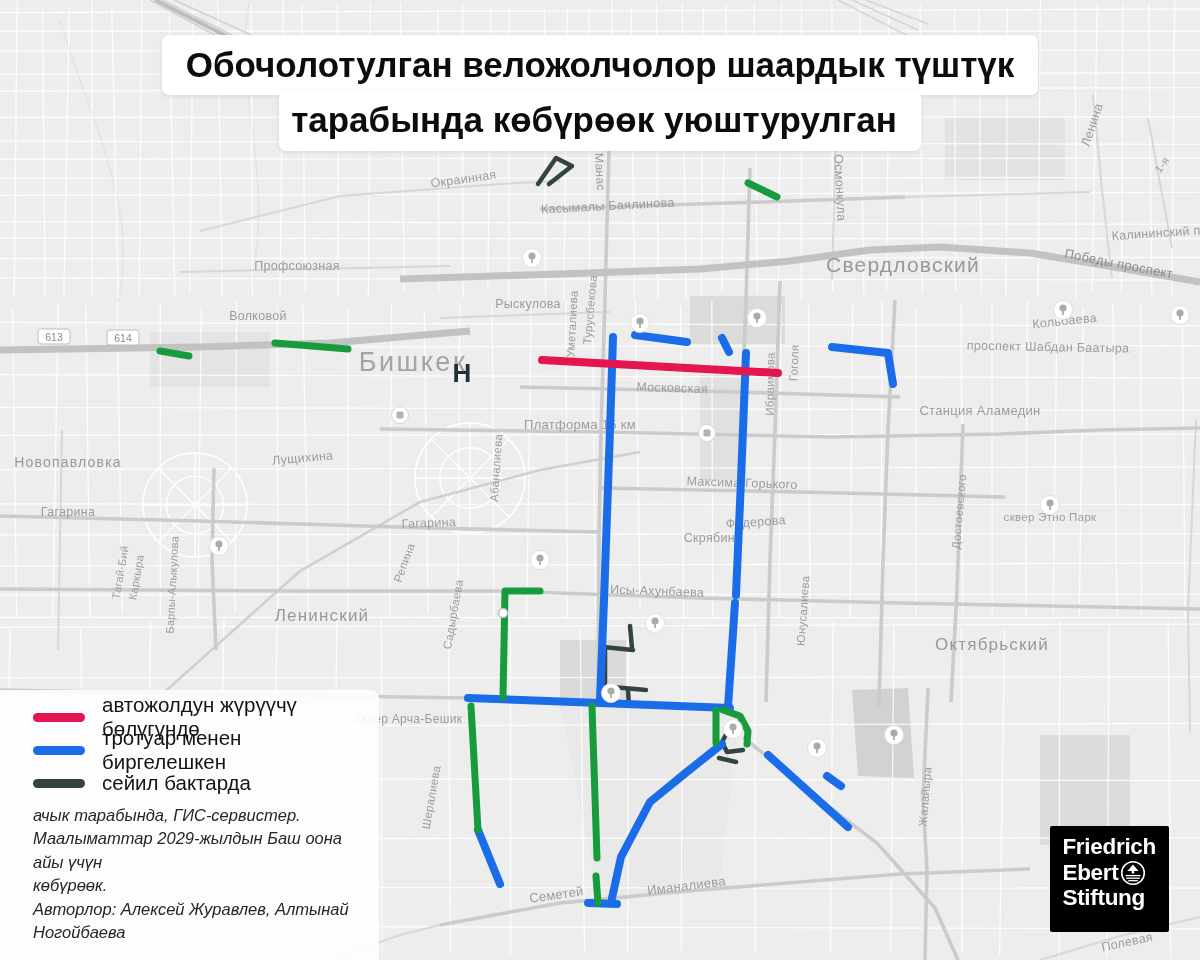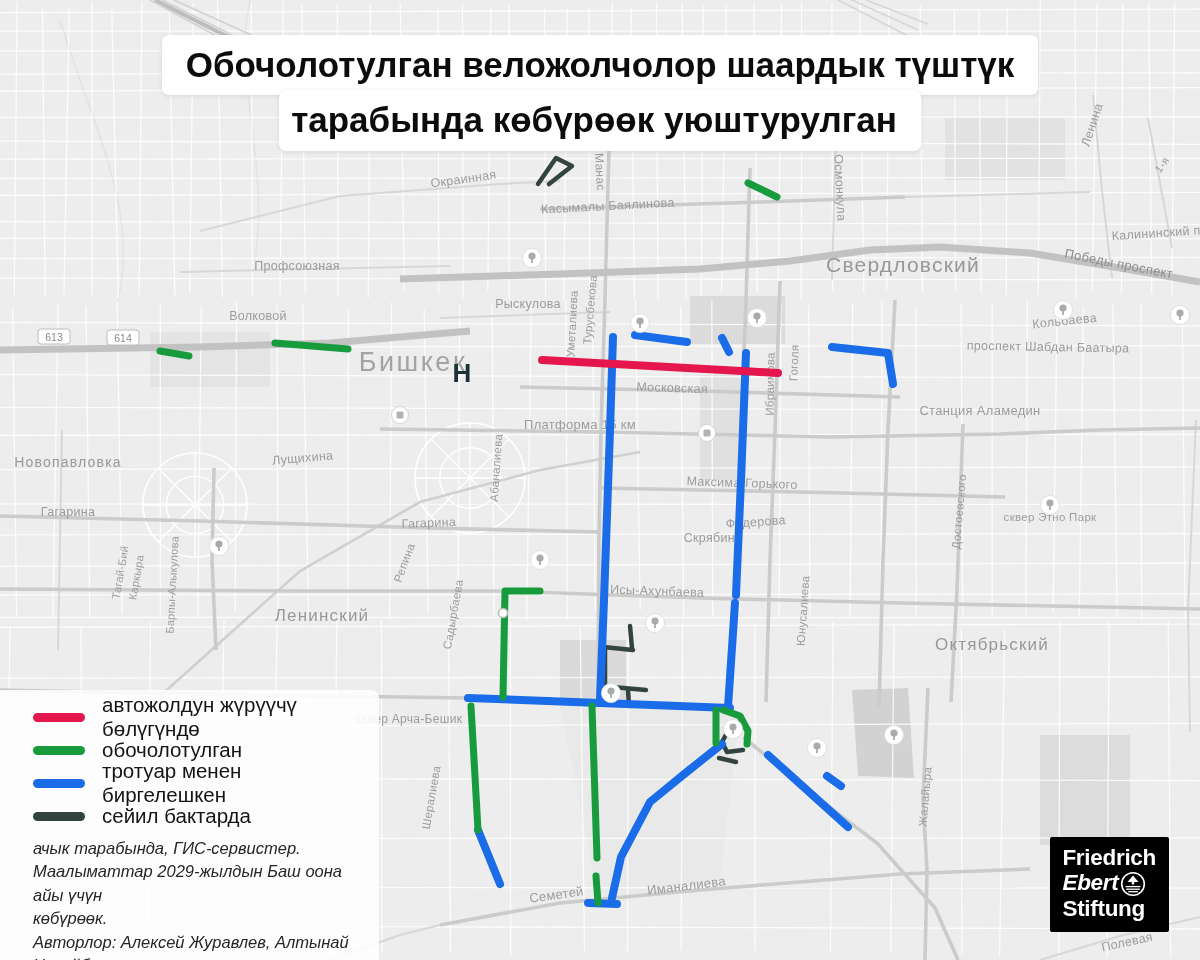--- a/index.html
+++ b/index.html
@@ -18,23 +18,23 @@
   #legend{position:absolute;left:0;top:690px;width:379px;height:270px;z-index:4;
           background:rgba(255,255,255,.88);border-radius:0 8px 0 0;
           padding:15px 10px 0 33px;box-sizing:border-box;}
   .legend-row{display:flex;align-items:center;margin-bottom:9px;height:24px;}
   .swatch{width:52px;height:9px;border-radius:5px;margin-right:17px;flex:none;}
   .legend-label{font-size:20.5px;color:#141414;}
   #sources{margin-top:5px;font-style:italic;font-size:16.5px;color:#262626;line-height:1.42;}
 
   
   #fes{position:absolute;right:31px;bottom:28px;z-index:4;background:#000;color:#fff;
-       padding:9px 13px 11px 12px;font-weight:bold;font-size:22.5px;line-height:1.08;
+       padding:9px 13px 22px 12px;font-weight:bold;font-size:22.5px;line-height:1.08;
        border-radius:2px;letter-spacing:-0.3px;}
-  .fes-row{display:flex;align-items:flex-start;font-style:italic;}
+  .fes-row{display:flex;align-items:center;}
   .fes-emblem{margin-left:2px;}
 </style>
 </head>
 <body>
 
 <div id="stage">
 
   <svg id="map-svg" width="1200" height="960" viewBox="0 0 1200 960">
       <rect x="0" y="0" width="1200" height="960" fill="#ecedec"></rect>
       <path d="M60,20 C90,120 140,210 118,300" fill="none" stroke="#e2e2e2" stroke-width="1.5"></path>
@@ -400,24 +400,20 @@
     <span class="title-line">Обочолотулган веложолчолор шаардык түштүк</span>
     <span class="title-line title-line-2">тарабында көбүрөөк уюштурулган</span>
   </div>
 
   <div id="legend">
     <div class="legend-row">
       <span class="swatch" style="background: rgb(228, 22, 77);"></span>
       <span class="legend-label">автожолдун жүрүүчү бөлүгүндө</span>
     </div>
     <div class="legend-row">
-      <span class="swatch" style="background: rgb(23, 155, 61);"></span>
-      <span class="legend-label">обочолотулган</span>
-    </div>
-    <div class="legend-row">
       <span class="swatch" style="background: rgb(26, 108, 232);"></span>
       <span class="legend-label">тротуар менен биргелешкен</span>
     </div>
     <div class="legend-row">
       <span class="swatch" style="background: rgb(50, 67, 64);"></span>
       <span class="legend-label">сейил бактарда</span>
     </div>
     <div id="sources">
       <div>ачык тарабында, ГИС-сервистер.</div>
       <div>Маалыматтар 2029-жылдын Баш оона айы үчүн</div>

